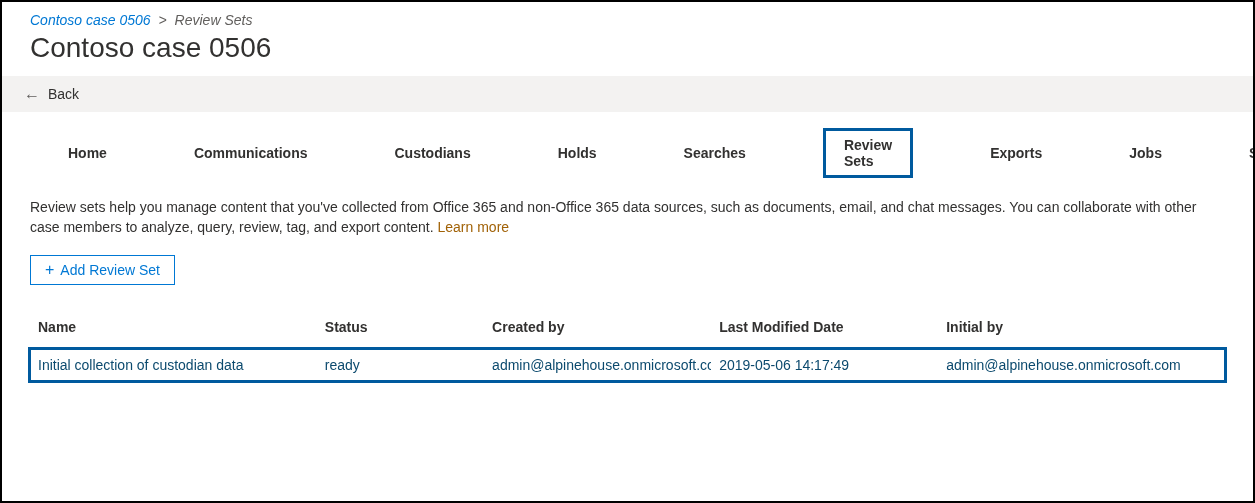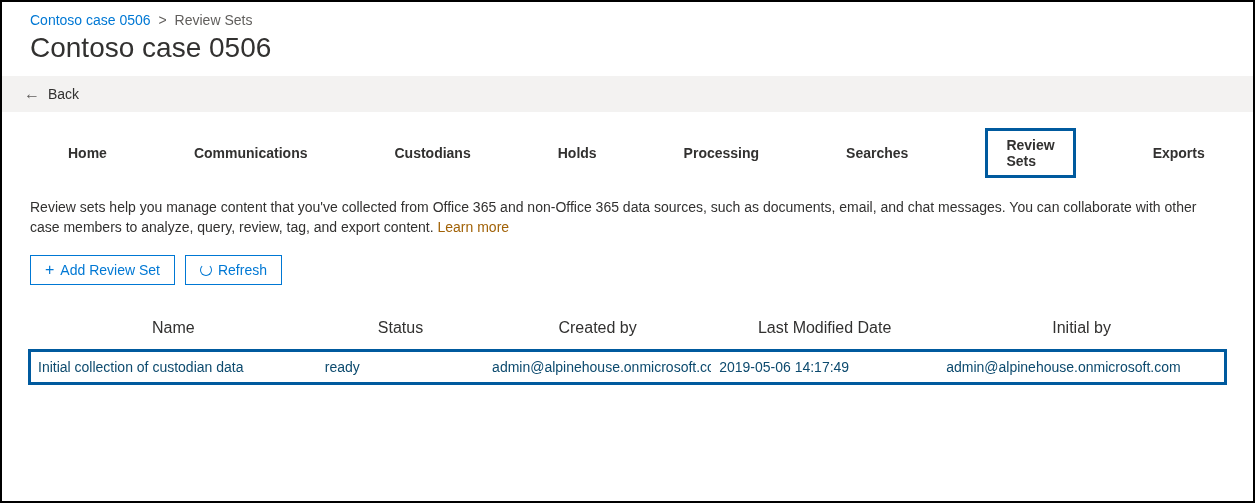--- a/index.html
+++ b/index.html
@@ -13,20 +13,21 @@
   .frame {
     border: 2px solid #000;
     width: 1255px;
     height: 503px;
     overflow: hidden;
     background: #fff;
   }
   .breadcrumb {
     padding: 10px 28px 2px 28px;
     font-size: 14px;
+    font-style: italic;
   }
   .breadcrumb a { color: #0078d4; text-decoration: none; cursor: pointer; }
   .breadcrumb .sep { color: #605e5c; margin: 0 4px; }
   .breadcrumb .current { color: #605e5c; }
   .page-title {
     font-size: 28px;
     font-weight: 400;
     padding: 2px 28px 12px 28px;
     color: #323130;
   }
@@ -95,23 +96,23 @@
   }
   .table-wrap {
     padding: 24px 28px 0 28px;
   }
   table {
     width: 100%;
     border-collapse: collapse;
     table-layout: fixed;
   }
   th {
-    text-align: center;
-    font-weight: 400;
-    font-size: 16px;
+    text-align: left;
+    font-weight: 700;
+    font-size: 14px;
     padding: 10px 8px 14px 8px;
     color: #323130;
   }
   td {
     padding: 8px 8px;
     font-size: 14px;
     color: #0c4a6e;
     white-space: nowrap;
     overflow: hidden;
   }
@@ -141,40 +142,35 @@
   <div class="back-bar">
     <span class="arrow">←</span>
     <span>Back</span>
   </div>
 
   <div class="tabs">
     <div class="tab">Home</div>
     <div class="tab">Communications</div>
     <div class="tab">Custodians</div>
     <div class="tab">Holds</div>
-    <div class="tab">Processing</div>
     <div class="tab">Searches</div>
     <div class="tab active">Review Sets</div>
     <div class="tab">Exports</div>
     <div class="tab">Jobs</div>
     <div class="tab">Settings</div>
   </div>
 
   <div class="description">
     <span>Review sets help you manage content that you've collected from Office 365 and non-Office 365 data sources, such as documents, email, and chat messages. You can collaborate with other case members to analyze, query, review, tag, and export content. </span><a>Learn more</a>
   </div>
 
   <div class="action-row">
     <button class="btn">
       <span class="plus">+</span>
       <span>Add Review Set</span>
-    </button>
-    <button class="btn">
-      <span class="refresh-ico"></span>
-      <span>Refresh</span>
     </button>
   </div>
 
   <div class="table-wrap">
     <table>
       <colgroup>
         <col class="c-name">
           <col class="c-status">
           <col class="c-created">
           <col class="c-date">

